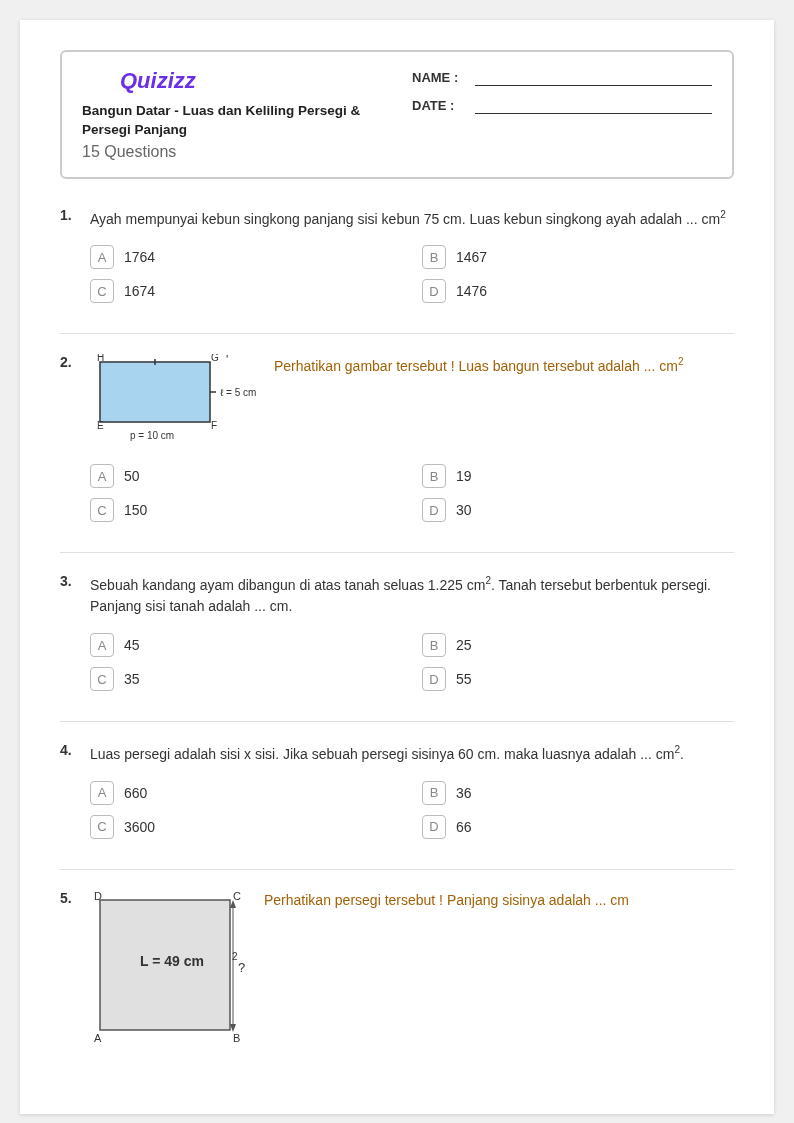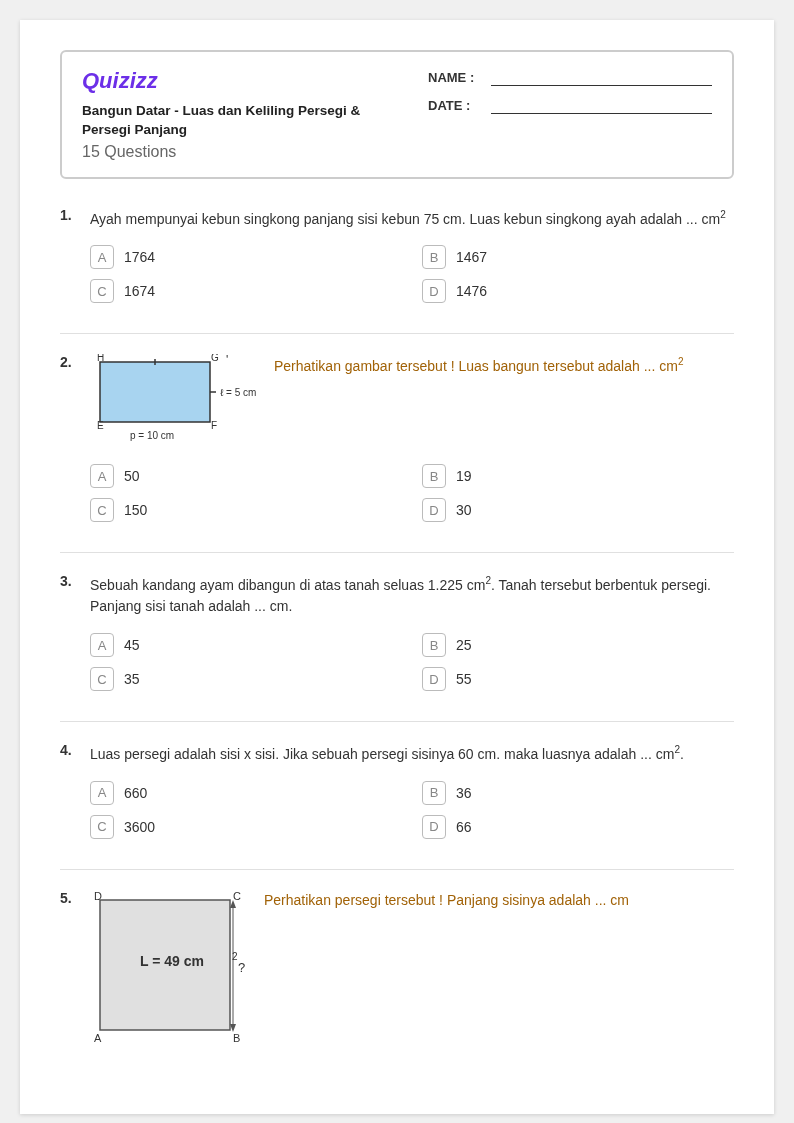--- a/index.html
+++ b/index.html
@@ -28,21 +28,21 @@
       align-items: flex-start;
       margin-bottom: 28px;
     }
     .header-left {}
     .logo {
       font-size: 22px;
       font-weight: 700;
       color: #6c2fe8;
       margin-bottom: 8px;
     }
-    .logo span.q { font-style: italic; }
+    .logo span.q { font-style: italic; margin-left: 38px; }
     .worksheet-title {
       font-size: 13.5px;
       font-weight: 700;
       color: #222;
       line-height: 1.4;
       max-width: 280px;
     }
     .worksheet-questions {
       font-size: 16px;
       color: #666;
@@ -51,21 +51,20 @@
     .header-right {
       display: flex;
       flex-direction: column;
       gap: 10px;
       min-width: 300px;
     }
     .header-field {
       display: flex;
       align-items: center;
       gap: 8px;
-      margin-left: 16px;
     }
     .header-field-label {
       font-size: 13px;
       font-weight: 600;
       color: #333;
       min-width: 55px;
     }
     .header-field-line {
       flex: 1;
       border-bottom: 1.5px solid #333;

